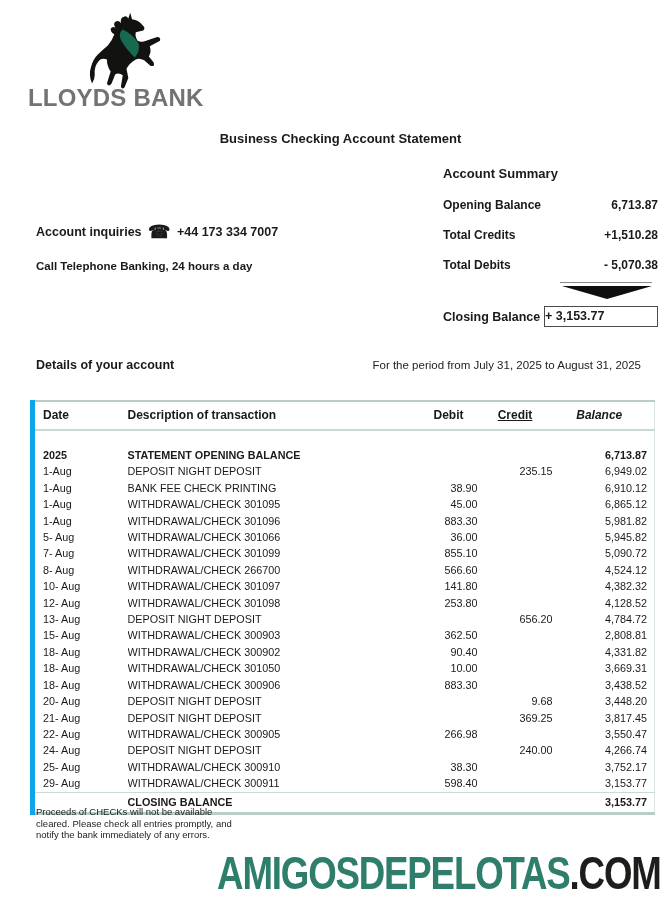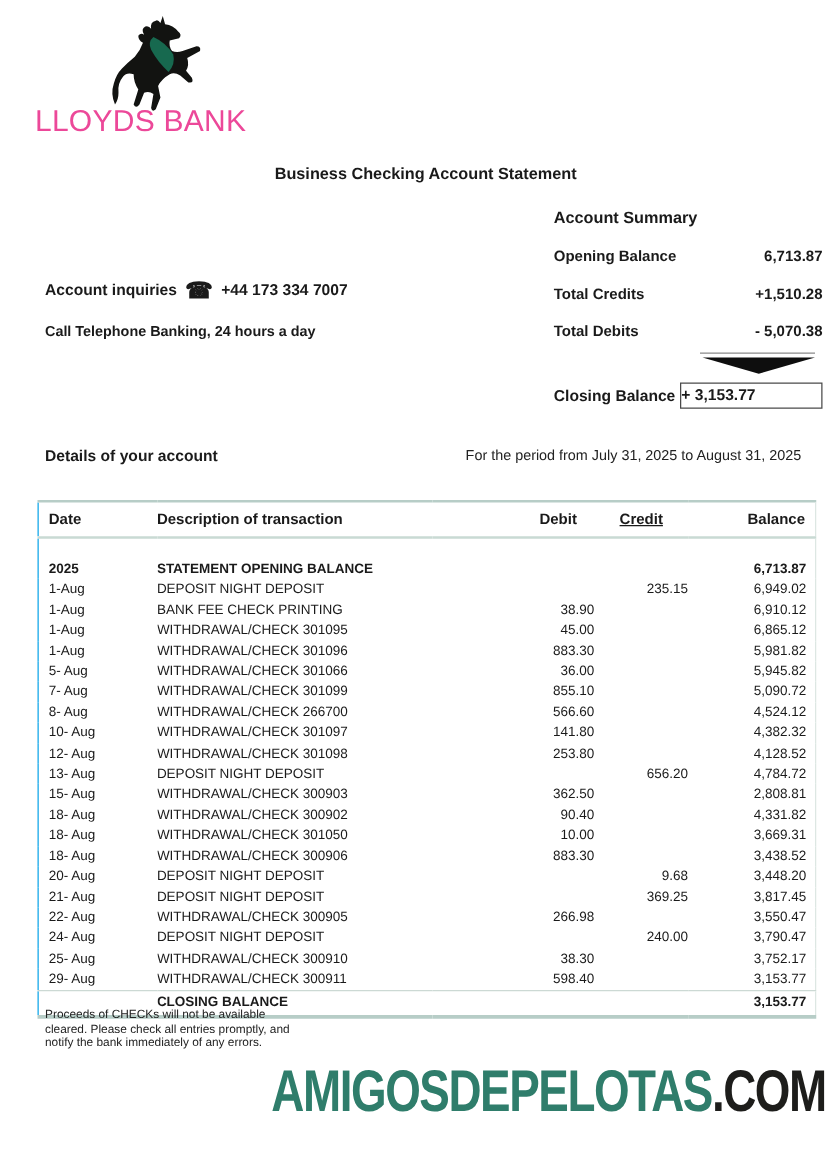--- a/index.html
+++ b/index.html
@@ -1,22 +1,22 @@
 <!DOCTYPE html>
 <html style="--wm-green: #2F7D6B; --brand-green: #17694f; --table-border: #b7cdc7;"><head>
 <meta charset="utf-8">
 <style>
   html,body{margin:0;padding:0;background:#fff;}
   .page{position:relative;width:663px;height:921px;background:#ffffff;overflow:hidden;
         font-family:"Liberation Sans",sans-serif;color:#1a1a1a;}
 
   
   .horse-wrap{position:absolute;left:80px;top:10px;width:106px;height:82px;}
-  .bank-name{position:absolute;left:28px;top:84px;font-size:24px;font-weight:400;
-             color:#ec4899;letter-spacing:.2px;}
+  .bank-name{position:absolute;left:28px;top:84px;font-size:24px;font-weight:700;
+             color:#737373;letter-spacing:.2px;}
 
   
   .stmt-title{position:absolute;left:0;right:0;top:131px;text-align:center;
               padding-left:18px;font-size:13px;font-weight:700;}
 
   
   .company{position:absolute;left:36px;top:160px;font-size:12px;font-weight:700;line-height:15px;}
   .inquiries{position:absolute;left:36px;top:221px;font-size:12.5px;font-weight:700;}
   .phone-icon{font-size:18px;vertical-align:-2px;padding:0 3px;}
   .telbank{position:absolute;left:36px;top:260px;font-size:11.5px;font-weight:700;}
@@ -33,29 +33,29 @@
   .closing-box{border:1px solid #4a4a4a;width:106px;height:19px;line-height:19px;
                padding-right:6px;background:#fff;}
 
   
   .details-heading{position:absolute;left:36px;top:358px;font-size:12.5px;font-weight:700;}
   .period{position:absolute;right:22px;top:359px;font-size:11.5px;color:#222;}
 
   
   .txn-table{position:absolute;left:30px;top:400px;width:622px;border-collapse:collapse;
              font-size:10.8px;table-layout:fixed;
-             border-left:1px solid #0ea5e9;border-right:1px solid #dde7e3;}
+             border-left:5px solid #0ea5e9;border-right:1px solid #dde7e3;}
   .txn-table th{border-top:2px solid var(--table-border,#b7cdc7);
                 border-bottom:2px solid #c9dad4;
                 font-size:12px;font-weight:700;padding:6px 0 7px 0;white-space:nowrap;}
   th.c-date{text-align:left;padding-left:8px;}
   th.c-desc{text-align:left;}
   th.c-debit{text-align:right;padding-right:14px;}
   th.c-credit{text-align:center;text-decoration:underline;}
-  th.c-balance{text-align:right;padding-right:8px;}
+  th.c-balance{padding-right:8px;font-style:italic;}
   .txn-table td{padding:0;line-height:16.4px;white-space:nowrap;overflow:hidden;}
   td.date{padding-left:8px;}
   td.num{text-align:right;}
   td.balance{text-align:right;padding-right:7px;}
   tbody tr:first-child td{padding-top:16px;}
   tr.bold{font-weight:700;}
   tr.closing td{border-top:1px solid #ccd9d4;border-bottom:3px solid var(--table-border,#b7cdc7);
                 line-height:19px;}
 
   
@@ -285,21 +285,21 @@
       <td class="num">266.98</td>
       <td class="num"></td>
       <td class="balance">3,550.47</td>
     </tr>
 
     <tr>
       <td class="date">24- Aug</td>
       <td class="desc">DEPOSIT NIGHT DEPOSIT</td>
       <td class="num"></td>
       <td class="num">240.00</td>
-      <td class="balance">3,790.47</td>
+      <td class="balance">4,266.74</td>
     </tr>
 
     <tr>
       <td class="date">25- Aug</td>
       <td class="desc">WITHDRAWAL/CHECK 300910</td>
       <td class="num">38.30</td>
       <td class="num"></td>
       <td class="balance">3,752.17</td>
     </tr>
 

